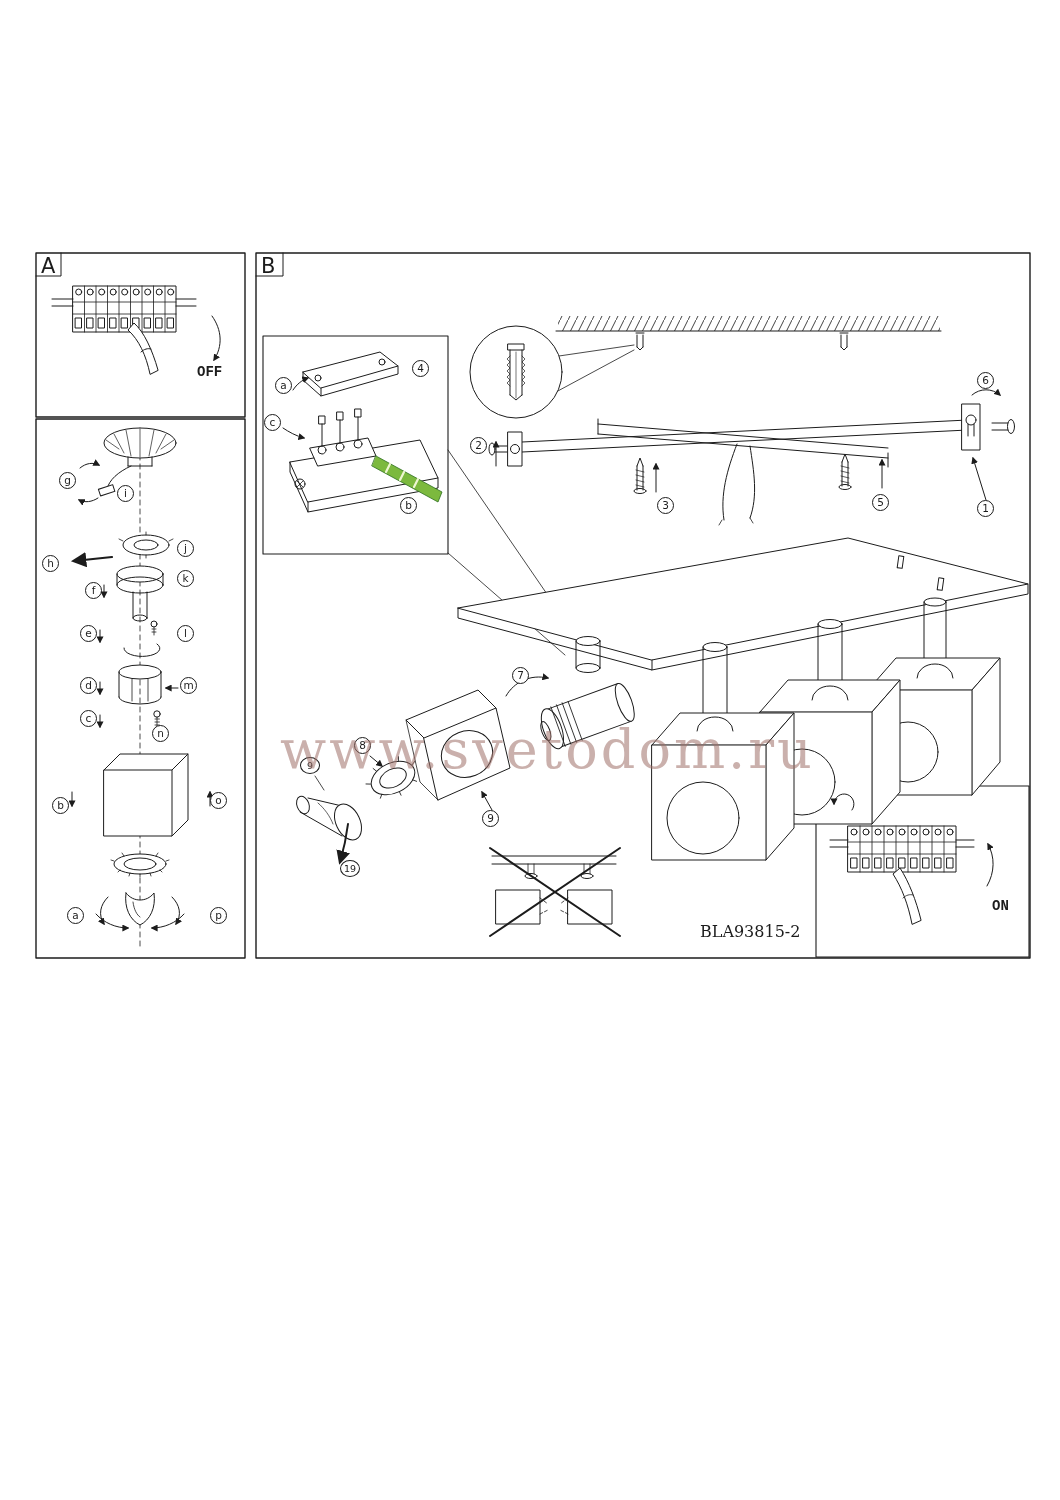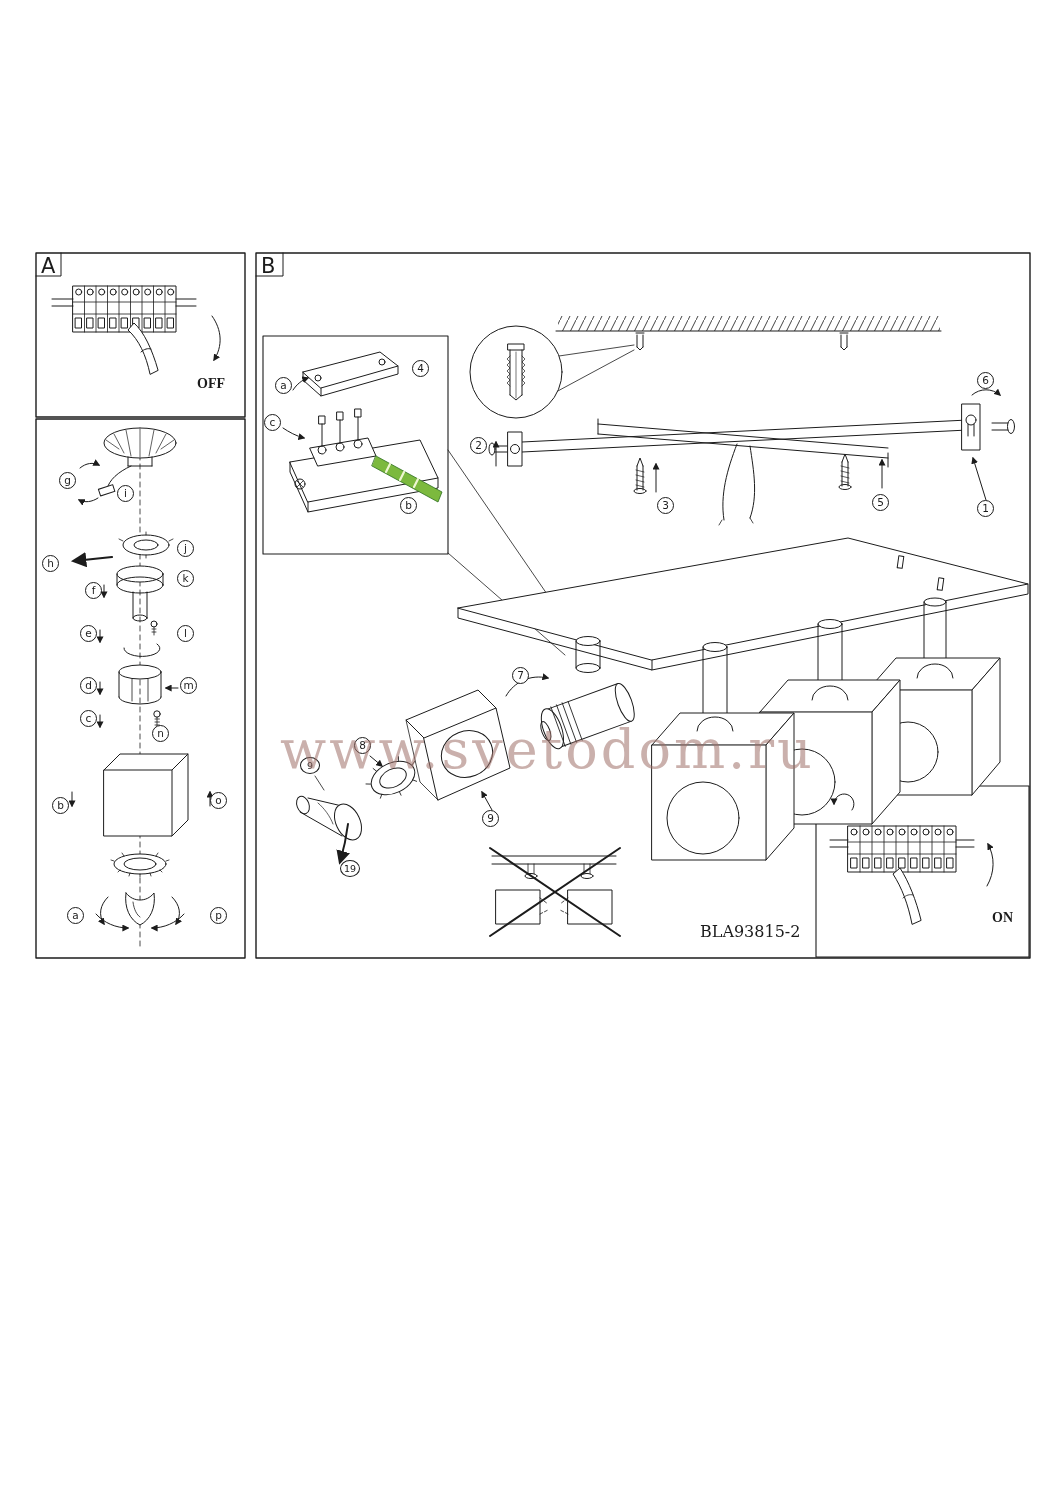--- a/index.html
+++ b/index.html
@@ -14,22 +14,22 @@
     border:1.2px solid #1c1c1c; border-radius:50%;
     display:flex; align-items:center; justify-content:center;
     font-size:10.5px; line-height:1; background:#fff; z-index:5;
   }
   .circ.wide { width:20px; font-size:9.5px; }
   .panel-letter {
     position:absolute; font-size:21px; z-index:5;
     font-family:"DejaVu Sans", sans-serif;
   }
   .state-label {
-    position:absolute; font-family:Liberation Serif, serif;
-    font-size:14px; font-weight:bold; z-index:5;margin-top:12px;
+    position:absolute; font-family:Liberation Mono, monospace;
+    font-size:14px; font-weight:bold; z-index:5;
   }
   .model {
     position:absolute; font-family:"DejaVu Serif", serif; font-size:16px; z-index:5;
   }
   .watermark {
     position:absolute; font-family:"DejaVu Serif", serif;
     font-size:54px; letter-spacing:3px;
     color:rgba(158,112,104,0.55); z-index:6; white-space:nowrap;margin-top:8px;
   }
 </style>

